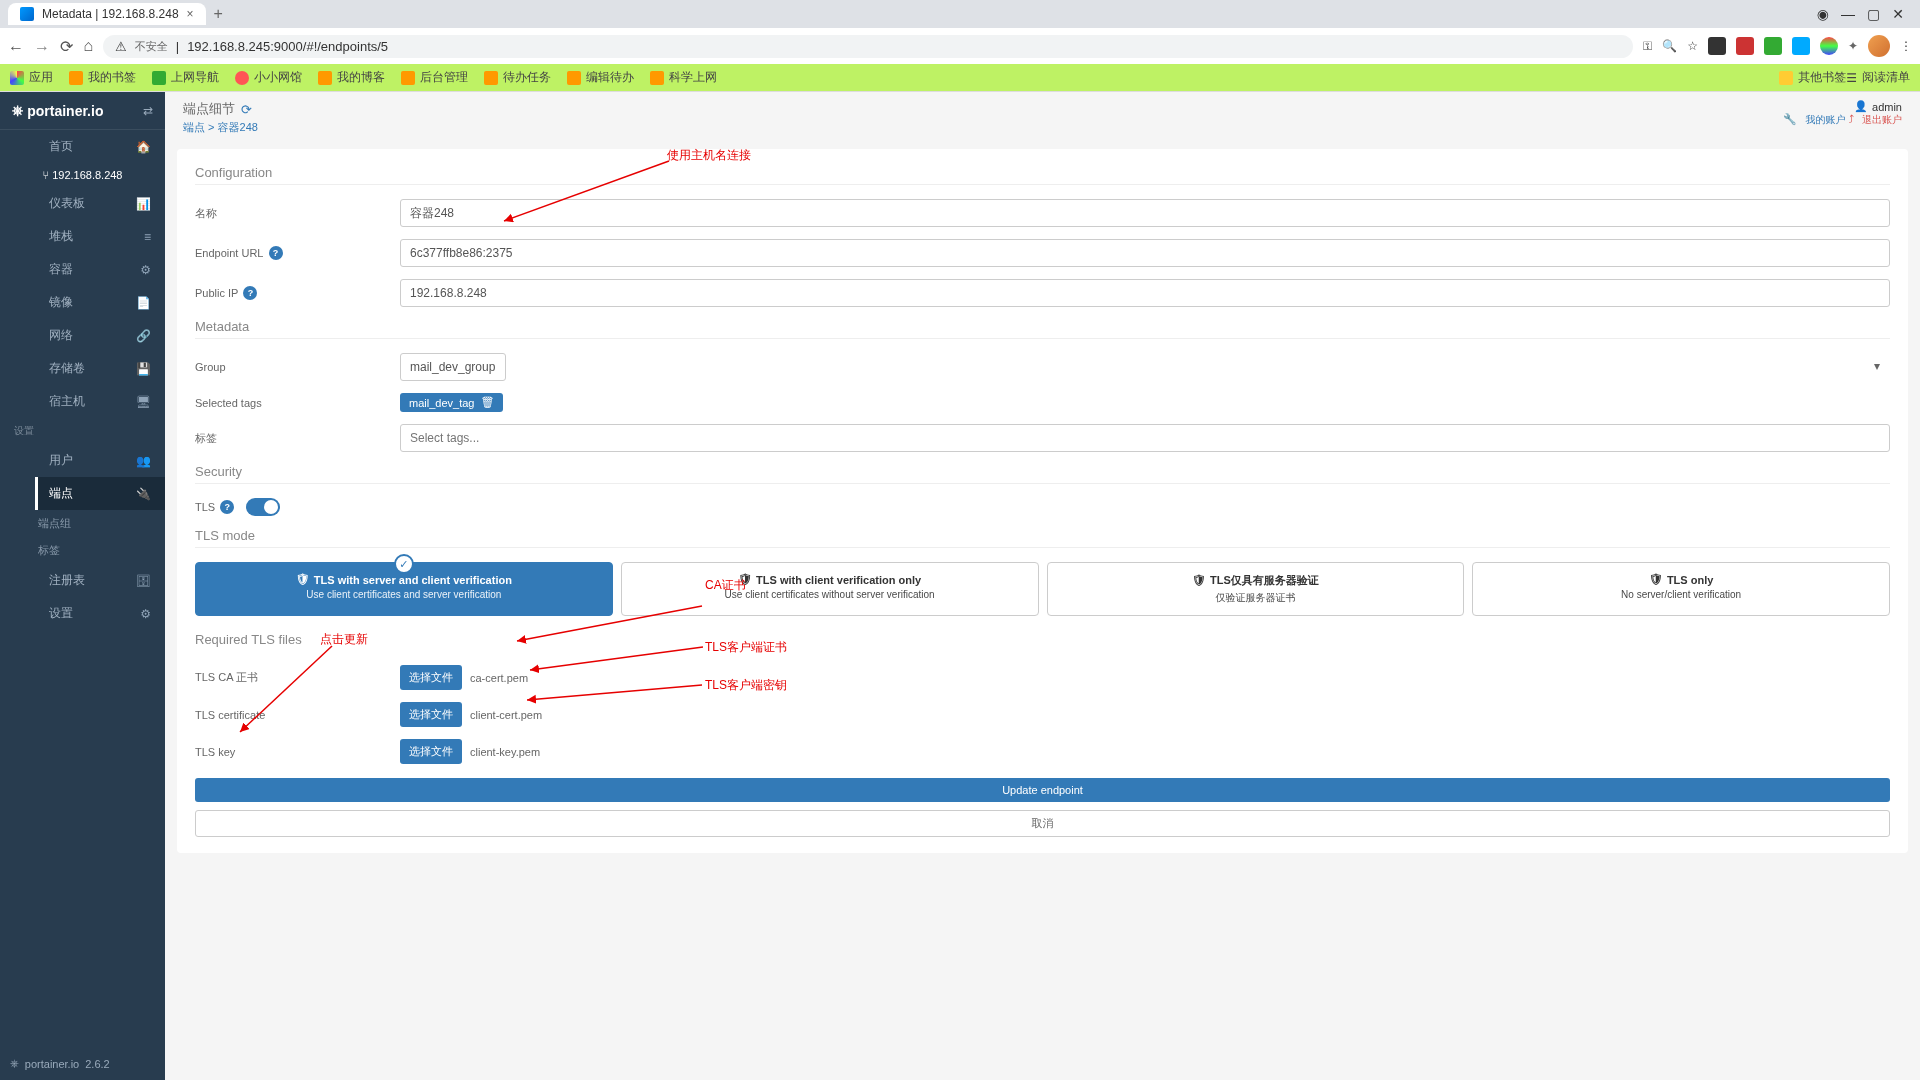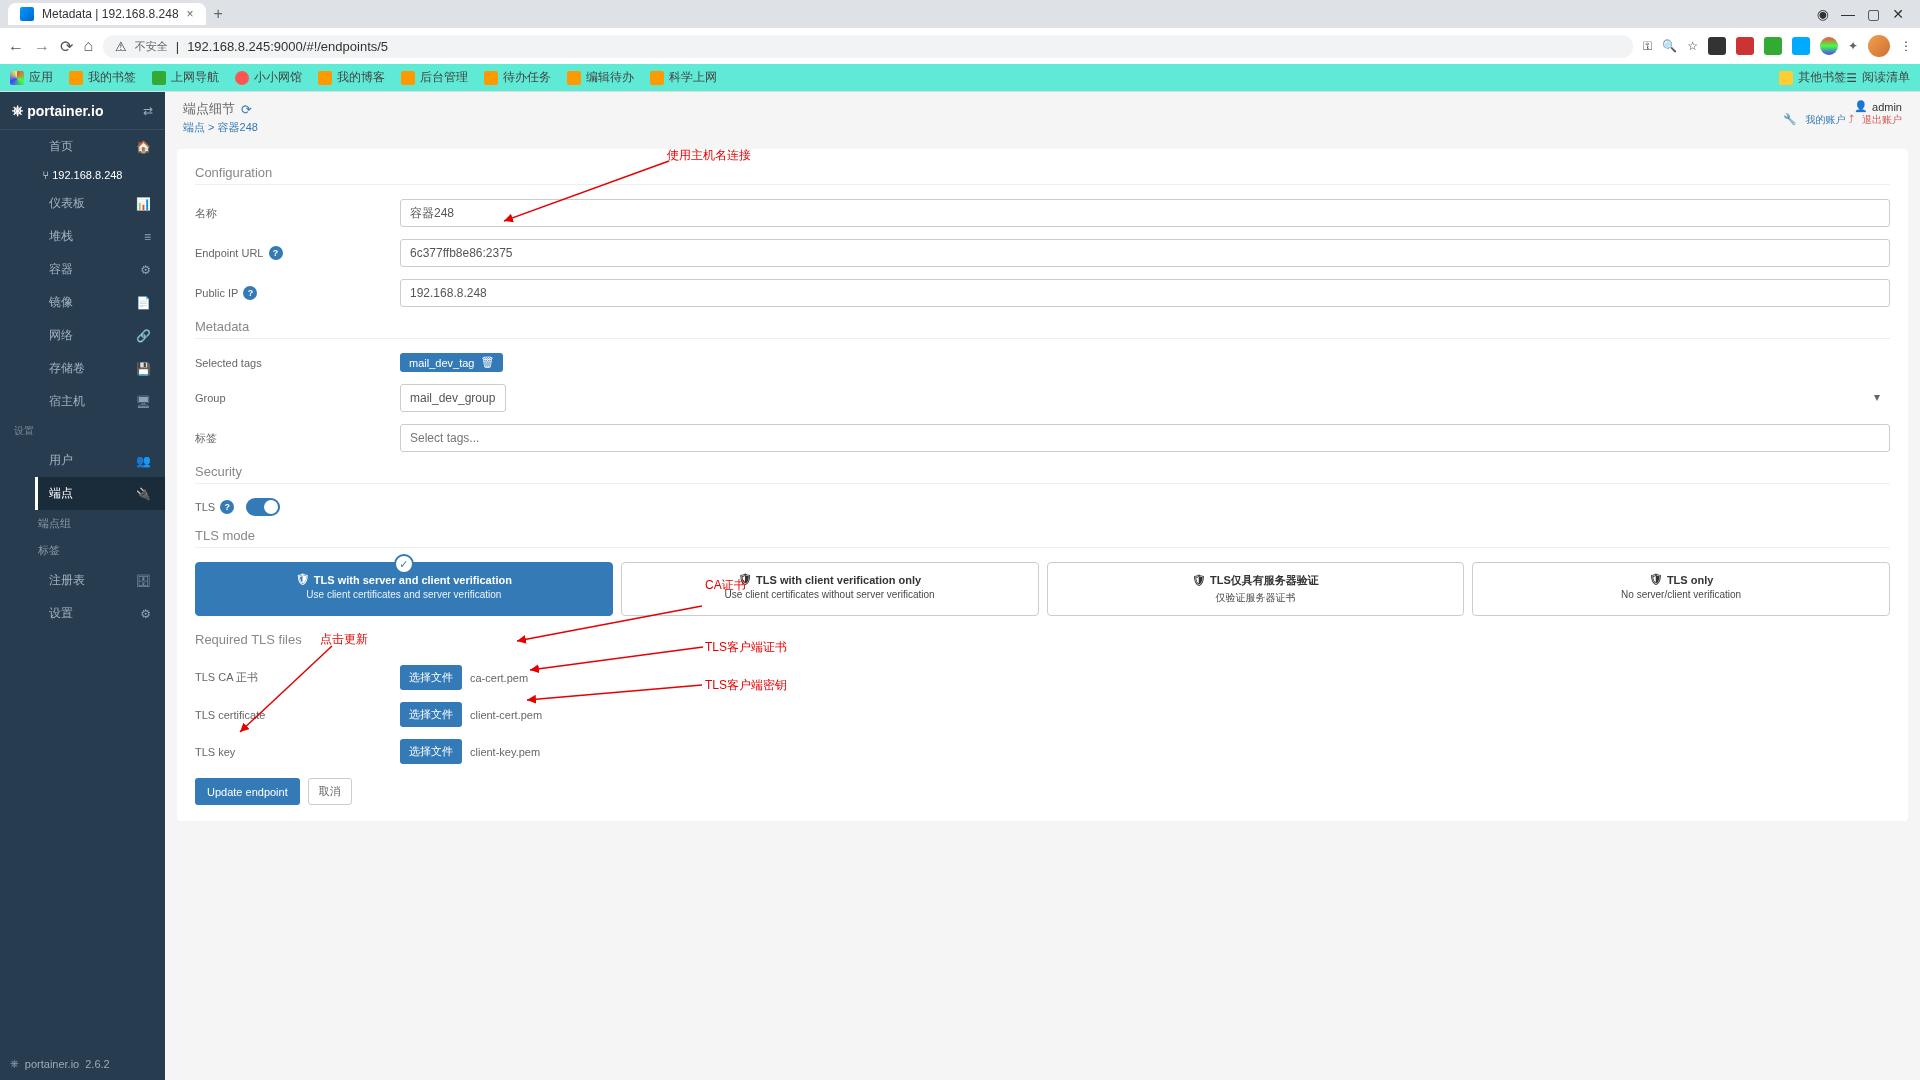--- a/index.html
+++ b/index.html
@@ -18,21 +18,21 @@
 .addr-bar { display: flex; align-items: center; background: #fff; height: 36px; padding: 0 8px; gap: 10px; }
 .addr-bar .nav-btn { color: #888; font-size: 16px; cursor: pointer; }
 .addr-bar .nav-btn.active { color: #555; }
 .url-box { flex: 1; display: flex; align-items: center; background: #f1f3f4; border-radius: 16px; padding: 4px 12px; gap: 8px; font-size: 13px; }
 .url-box .insecure { color: #666; font-size: 11px; }
 .url-text { color: #333; }
 .ext-icons { display: flex; gap: 10px; align-items: center; }
 .ext-icon { width: 18px; height: 18px; border-radius: 3px; cursor: pointer; }
 .avatar { width: 22px; height: 22px; border-radius: 50%; background: linear-gradient(135deg, #f0a050, #d07030); }
 
-.bookmark-bar { display: flex; align-items: center; background: #5eead4; height: 28px; padding: 0 10px; gap: 16px; border-bottom: 1px solid #ddd; font-size: 12px; }
+.bookmark-bar { display: flex; align-items: center; background: #bef264; height: 28px; padding: 0 10px; gap: 16px; border-bottom: 1px solid #ddd; font-size: 12px; }
 .bookmark-bar .bm { display: flex; align-items: center; gap: 5px; color: #444; cursor: pointer; }
 .bm-icon { width: 14px; height: 14px; border-radius: 2px; }
 .bookmark-right { margin-left: auto; display: flex; }
 
 
 .app { display: flex; height: calc(100vh - 92px); }
 .sidebar { width: 165px; background: #283c4f; color: #fff; display: flex; flex-direction: column; }
 .sidebar-logo { padding: 10px 12px; display: flex; align-items: center; justify-content: space-between; border-bottom: 1px solid #3a4d5e; }
 .sidebar-logo-text { font-size: 14px; font-weight: 600; display: flex; align-items: center; gap: 4px; }
 .sidebar-item { padding: 8px 14px; display: flex; justify-content: space-between; align-items: center; color: #a1b1c1; cursor: pointer; font-size: 12px; margin-left: 35px; }
@@ -75,21 +75,21 @@
 .tls-options { display: flex; gap: 8px; margin-bottom: 16px; }
 .tls-card { flex: 1; border: 1px solid #ccc; border-radius: 4px; padding: 10px 6px; text-align: center; cursor: pointer; position: relative; }
 .tls-card.active { background: #337ab7; color: #fff; border-color: #337ab7; }
 .tls-card-title { font-size: 11px; font-weight: bold; display: flex; align-items: center; justify-content: center; gap: 4px; }
 .tls-card-sub { font-size: 10px; margin-top: 3px; opacity: 0.9; }
 .tls-card.active .check-badge { position: absolute; top: -9px; left: 50%; transform: translateX(-50%); width: 20px; height: 20px; background: #fff; border: 2px solid #337ab7; border-radius: 50%; display: flex; align-items: center; justify-content: center; color: #337ab7; font-size: 11px; }
 
 .file-btn { background: #337ab7; color: #fff; border: none; padding: 5px 9px; border-radius: 3px; font-size: 11px; cursor: pointer; margin-right: 8px; }
 .file-name { color: #666; font-size: 11px; }
 
-.action-row { margin-top: 14px; display: flex; gap: 8px; }
+.action-row { margin-top: 14px; display: flex; gap: 8px; flex-direction: column; }
 .btn-primary { background: #337ab7; color: #fff; border: none; padding: 6px 12px; border-radius: 3px; font-size: 11px; cursor: pointer; }
 .btn-default { background: #fff; border: 1px solid #ccc; padding: 5px 10px; border-radius: 3px; font-size: 11px; cursor: pointer; color: #666; }
 
 
 .anno { position: absolute; color: #e60000; font-size: 12px; pointer-events: none; }
 .arrow-svg { position: absolute; pointer-events: none; }
 </style>
 </head>
 <body>
 
@@ -305,29 +305,29 @@
       <div class="form-row">
         <div class="form-label">
             <span>Public IP</span>
             <span class="help-icon">?</span>
           </div>
         <input class="form-input" value="192.168.8.248" style="">
       </div>
 
       <div class="section-header">Metadata</div>
       <div class="form-row">
+        <div class="form-label">Group</div>
+        <div class="select-wrap"><select class="form-input"><option>mail_dev_group</option></select></div>
+      </div>
+      <div class="form-row">
         <div class="form-label">Selected tags</div>
         <div><span class="tag-pill">
               <span>mail_dev_tag</span>
               <span class="del">🗑</span>
             </span></div>
-      </div>
-      <div class="form-row">
-        <div class="form-label">Group</div>
-        <div class="select-wrap"><select class="form-input"><option>mail_dev_group</option></select></div>
       </div>
       <div class="form-row">
         <div class="form-label">标签</div>
         <input class="form-input" placeholder="Select tags..." style="">
       </div>
 
       <div class="section-header">Security</div>
       <div class="form-row">
         <div class="form-label" style="width:auto;margin-right:12px">
             <span>TLS</span> 

